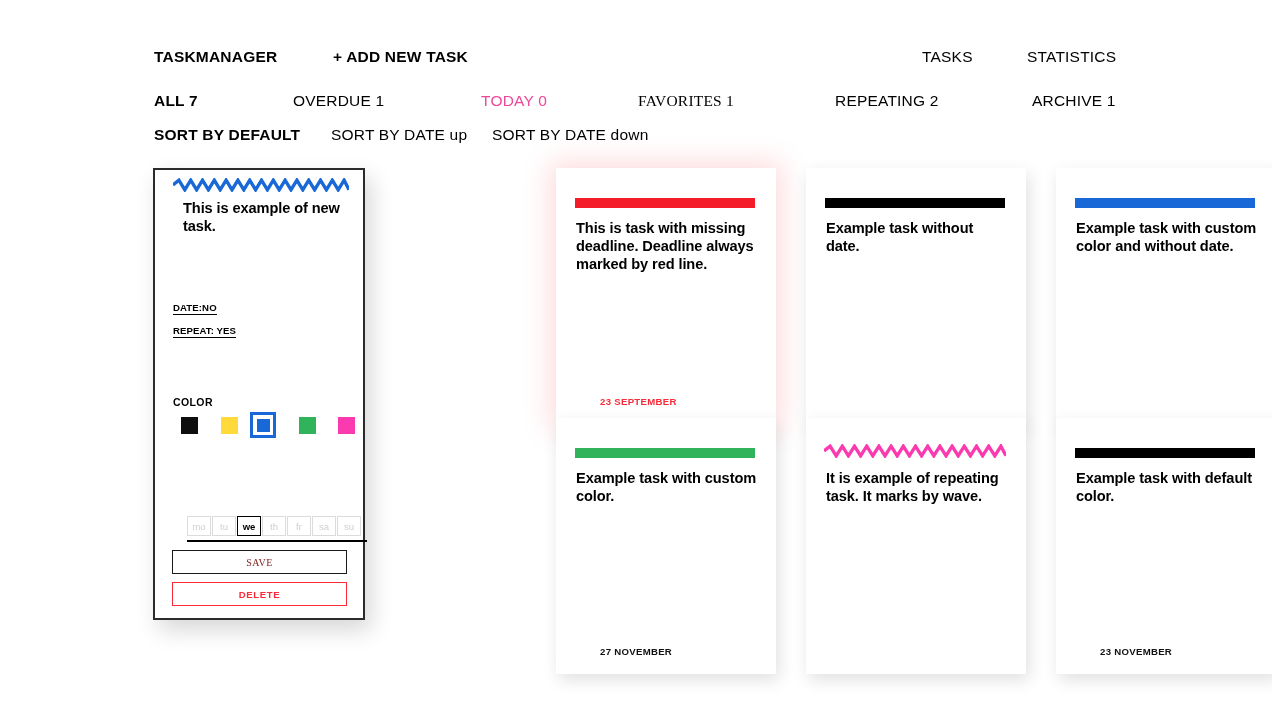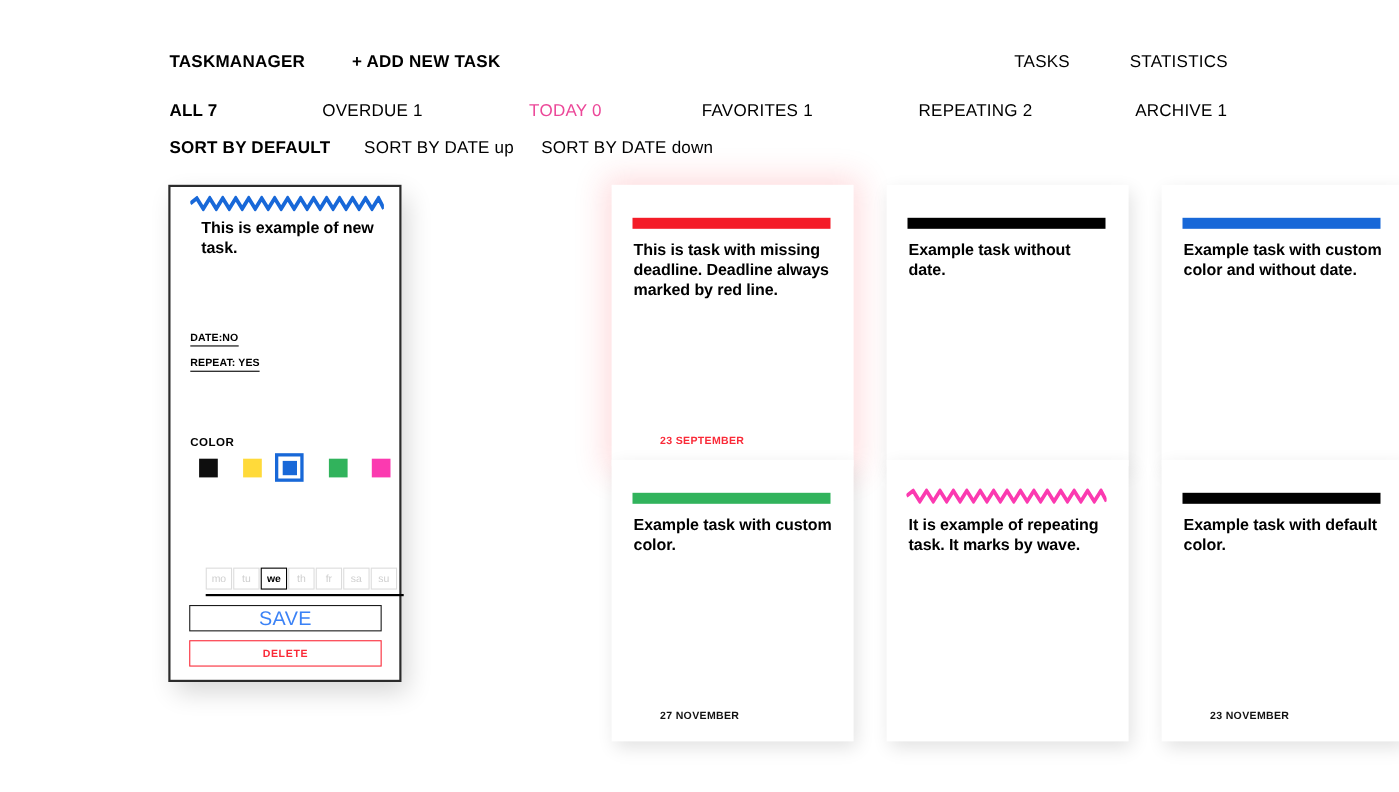--- a/index.html
+++ b/index.html
@@ -36,21 +36,21 @@
   .brand {
     position: absolute;
     left: 0;
     top: 0;
     font-size: 15.5px;
     font-weight: bold;
     letter-spacing: 0.2px;
   }
   .add-new-task {
     position: absolute;
-    left: 166px;
+    left: 179px;
     top: 0;
     font-size: 15.5px;
     font-weight: bold;
     letter-spacing: 0.2px;
     cursor: pointer;
   }
   .view-tasks {
     position: absolute;
     left: 768px;
     top: 0;
@@ -237,23 +237,24 @@
     box-sizing: border-box;
     display: flex;
     align-items: center;
     justify-content: center;
     background: #fff;
     cursor: pointer;
   }
   .btn-save {
     top: 380px;
     border: 1.4px solid #1b1b1b;
-    font-size: 18px;
+    font-size: 10px;
     letter-spacing: 0.4px;
-    color: #3b82f6;
+    color: #7f1d1d;
+    font-family: Liberation Serif, serif;
   }
   .btn-delete {
     top: 412px;
     border: 1.4px solid #fa2a38;
     font-size: 9.6px;
     font-weight: bold;
     letter-spacing: 0.6px;
     color: #fa2a38;
   }
 
@@ -314,21 +315,21 @@
     <div class="header-row-1">
       <div class="brand">TASKMANAGER</div>
       <div class="add-new-task">+ ADD NEW TASK</div>
       <div class="view-tasks">TASKS</div>
       <div class="view-statistics">STATISTICS</div>
     </div>
     <div class="filters" id="filters">
         <div class="filter active" style="left: 0px;">ALL 7</div>
         <div class="filter" style="left: 139px;">OVERDUE 1</div>
         <div class="filter disabled" style="left: 327px;">TODAY 0</div>
-        <div class="filter" style="left: 484px;">FAVORITES 1</div>
+        <div class="filter" style="left: 484px; font-family: Liberation Serif, serif;">FAVORITES 1</div>
         <div class="filter" style="left: 681px;">REPEATING 2</div>
         <div class="filter" style="left: 878px;">ARCHIVE 1</div>
       </div>
   </div>
 
   <div class="sorts" id="sorts">
       <div class="sort active" style="left: 0px;">SORT BY DEFAULT</div>
       <div class="sort" style="left: 177px;">SORT BY DATE up</div>
       <div class="sort" style="left: 338px;">SORT BY DATE down</div>
     </div>

